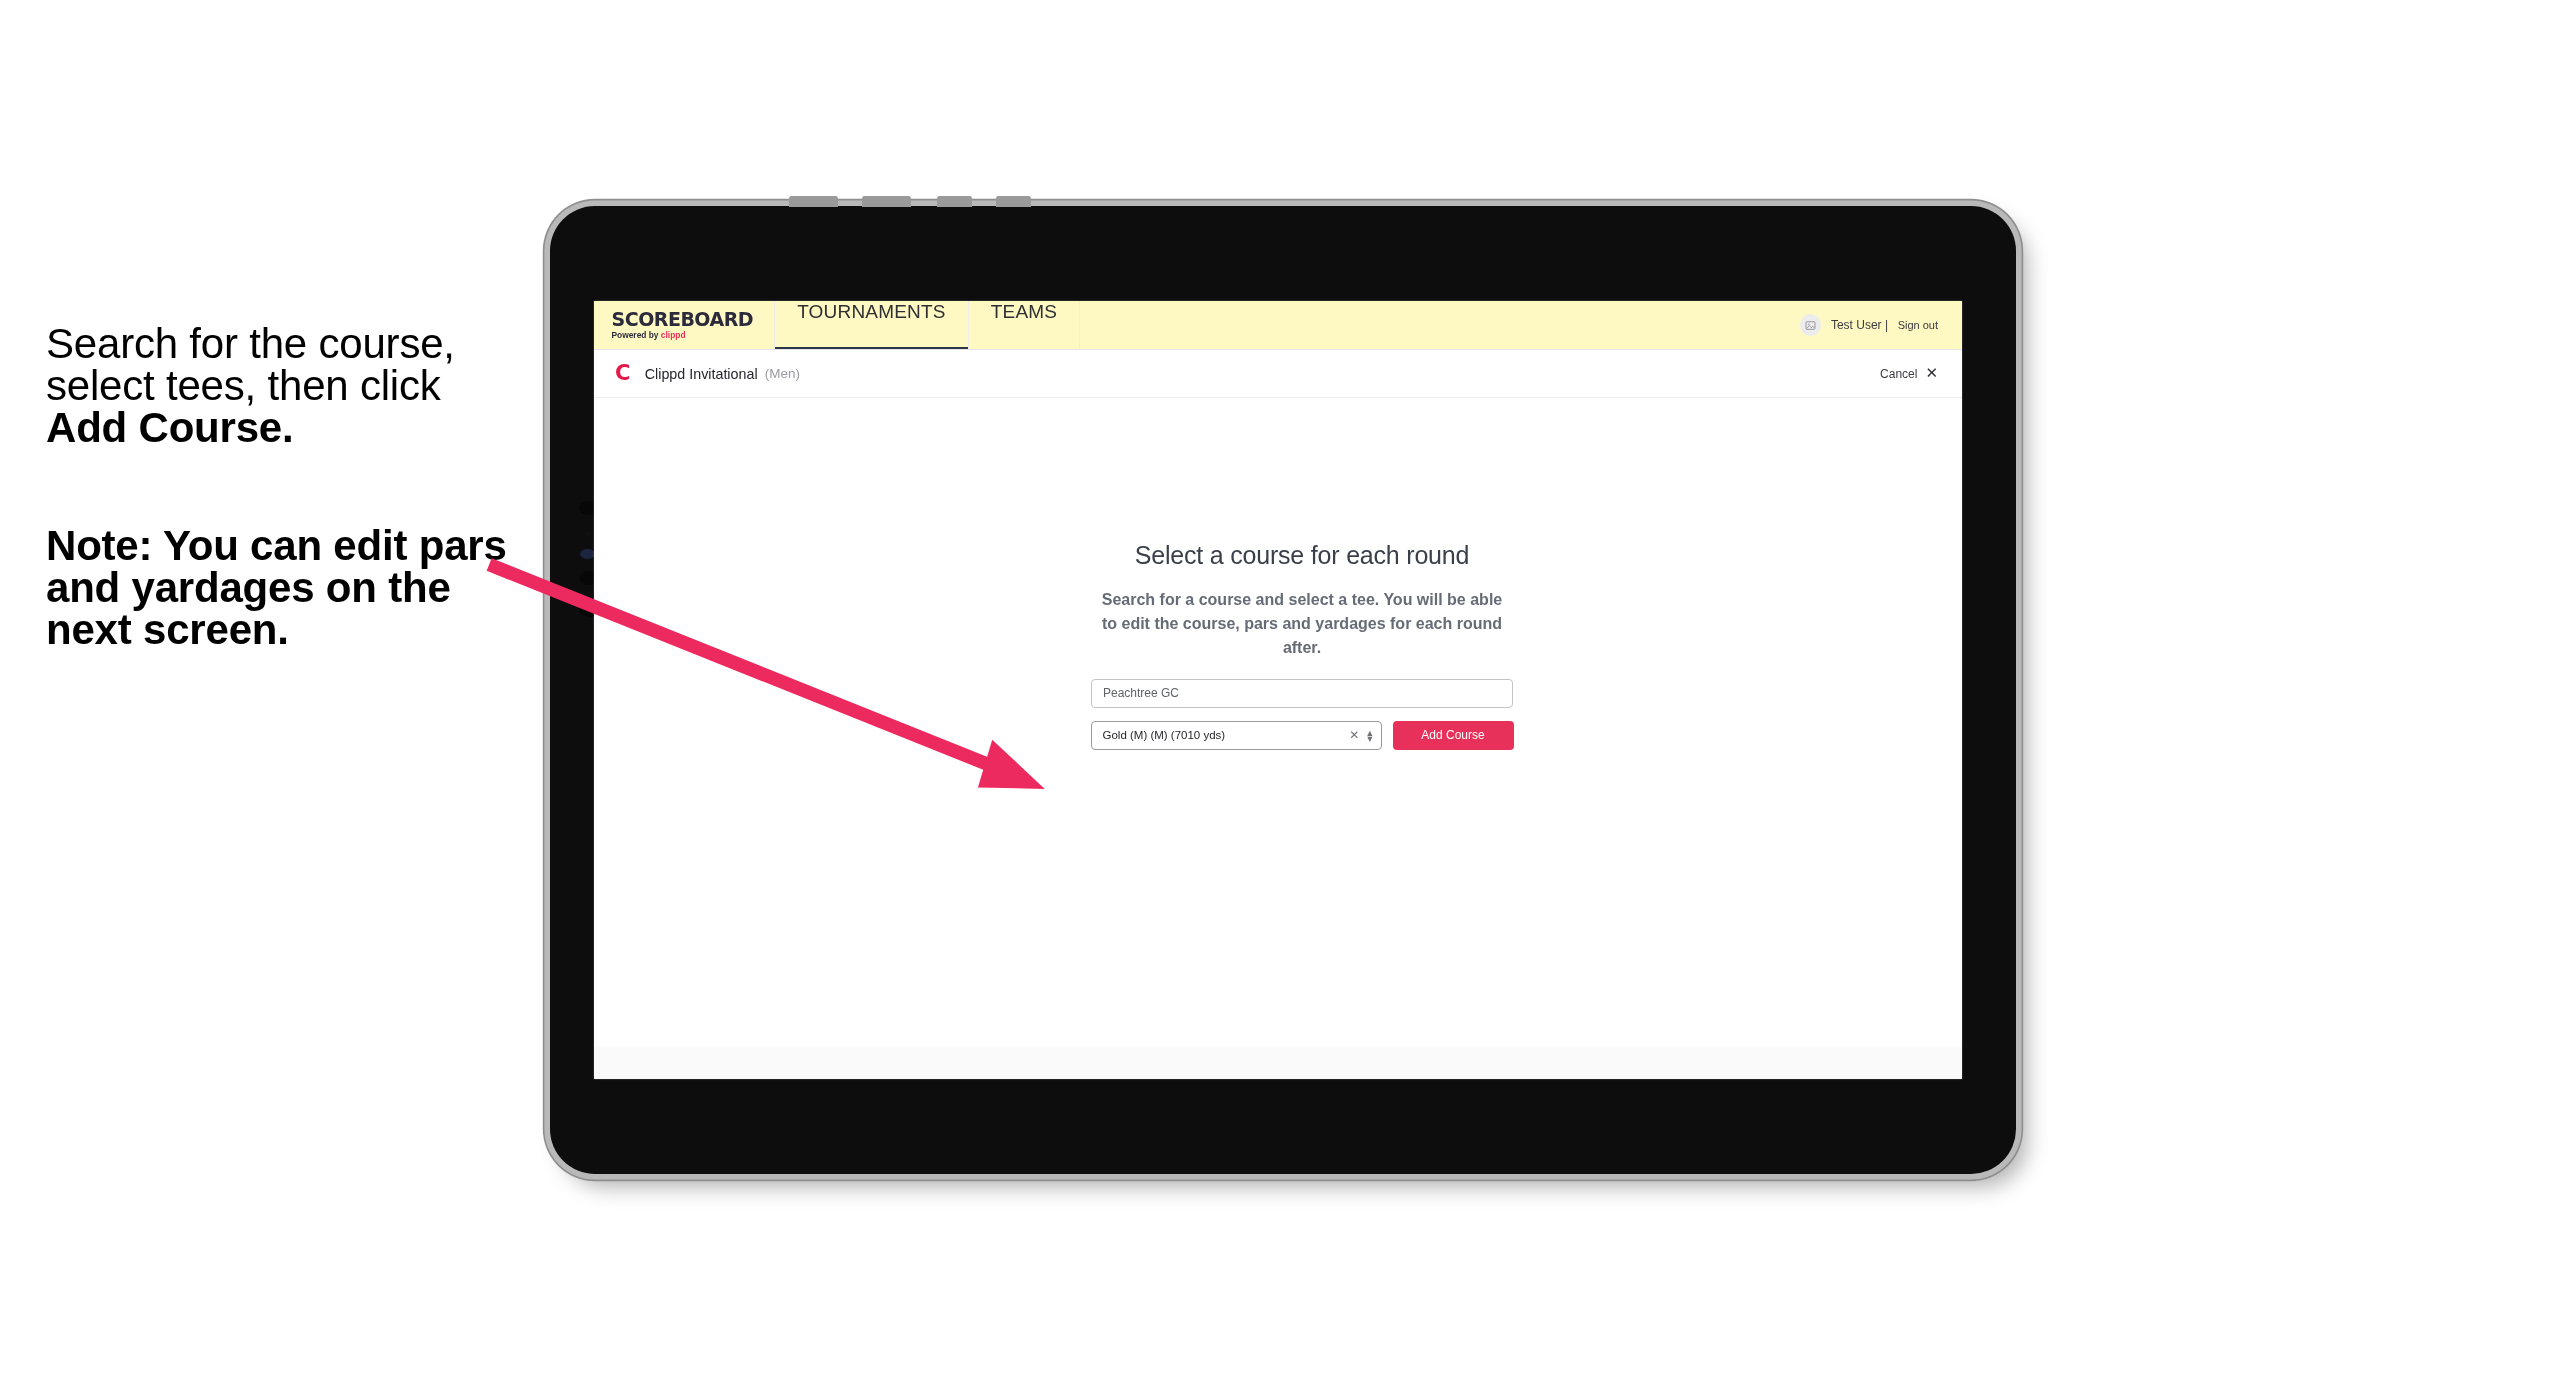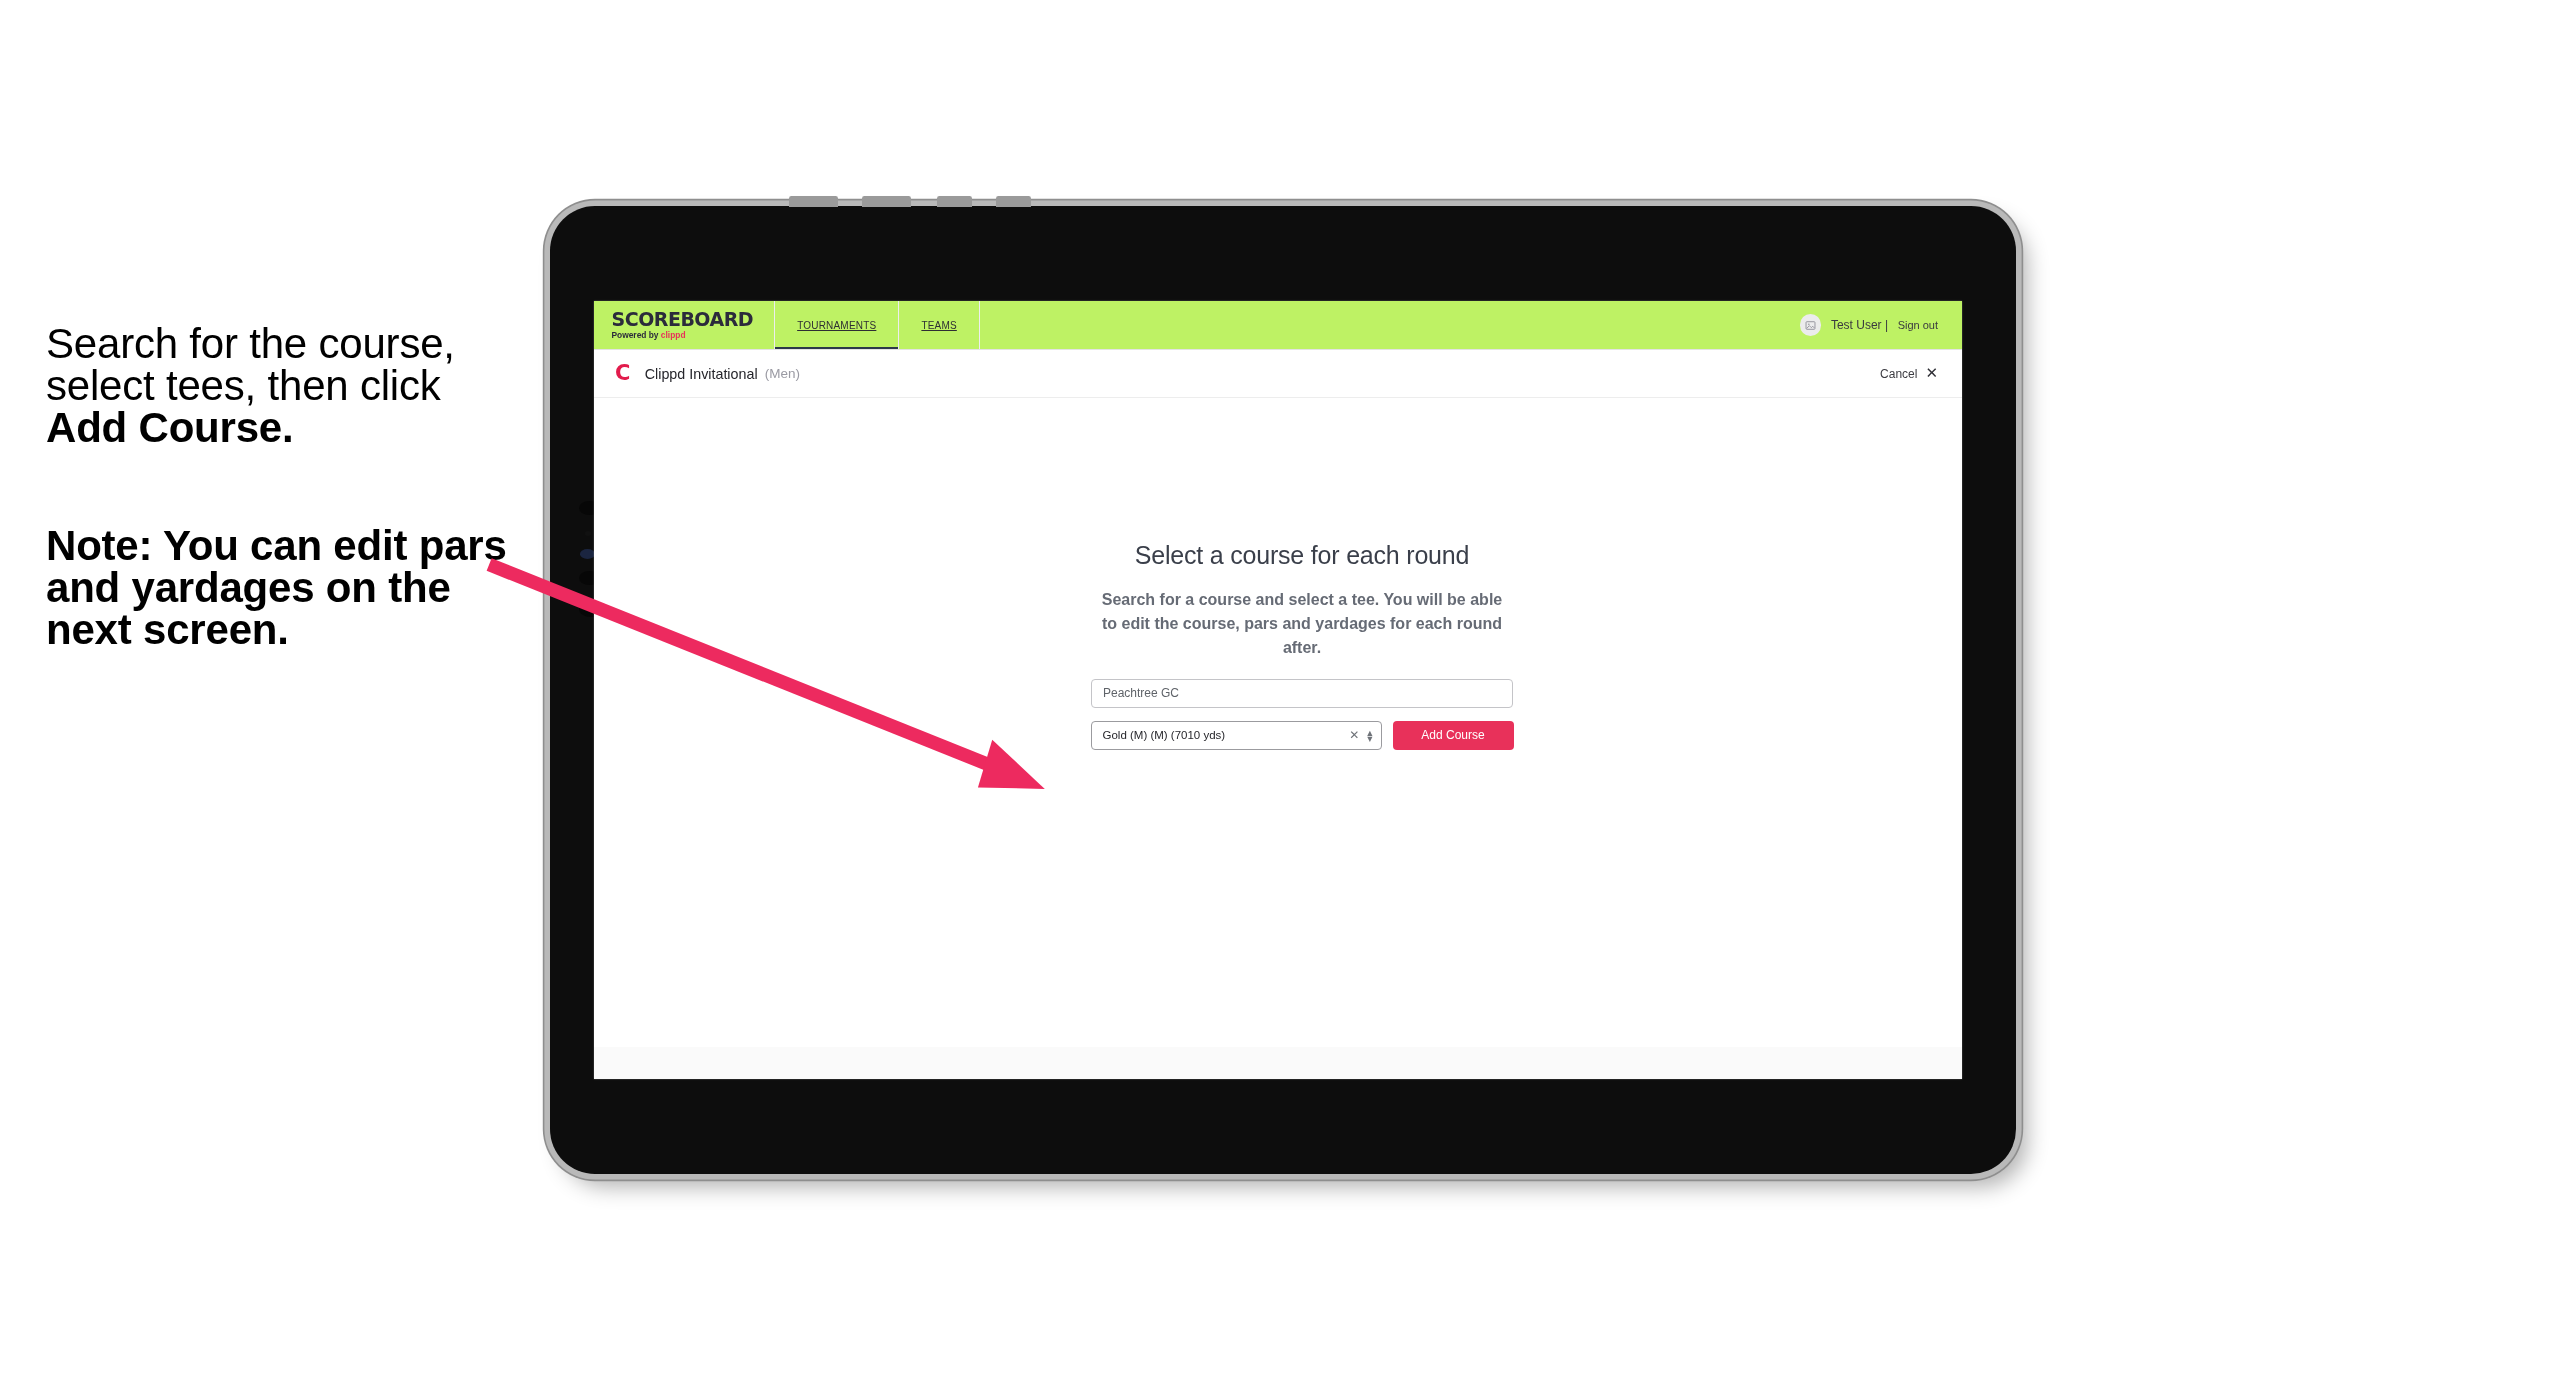--- a/index.html
+++ b/index.html
@@ -68,21 +68,21 @@
     width: 1368px; height: 778px;
     background: #fafafa;
     overflow: hidden;
     box-shadow: 0 0 1.6px rgba(255,255,255,0.35);
   }
 
   
   .appbar {
     display: flex; align-items: stretch;
     height: 49px;
-    background: #bef264;
+    background: #fef9c3;
     border-bottom: 0.8px solid #e3e3e3;
   }
   .brand {
     display: flex; flex-direction: column; justify-content: center;
     padding: 0 21px 0 17.5px;
     border-right: 0.8px solid #ededed;
     min-width: 130px;
   }
   .brand-main {
     font-family: "DejaVu Sans", sans-serif;
@@ -95,29 +95,28 @@
   .brand-sub {
     font-size: 8.4px;
     color: #2b2b3b;
     font-weight: 700;
     margin-top: 2px;
     line-height: 1;
   }
   .brand-sub .pink { color: #e8315a; }
 
   .navitem {
-    display: flex; align-items: center; justify-content: center;
+    display: flex; justify-content: center;
     padding: 0 22px;
-    font-size: 10px;
+    font-size: 19px;
     color: #2e2e33;
     letter-spacing: 0.2px;
     border-right: 0.8px solid #ededed;
     cursor: pointer;
     position: relative;
-    text-decoration: underline;
   }
   .navitem.active::after {
     content: "";
     position: absolute; left: 0; right: 0; bottom: 0;
     height: 2.4px; background: #2c3749;
   }
   .appbar-spacer { flex: 1; }
   .user-area {
     display: flex; align-items: center; gap: 9.6px;
     padding: 0 24px 0 8px;

